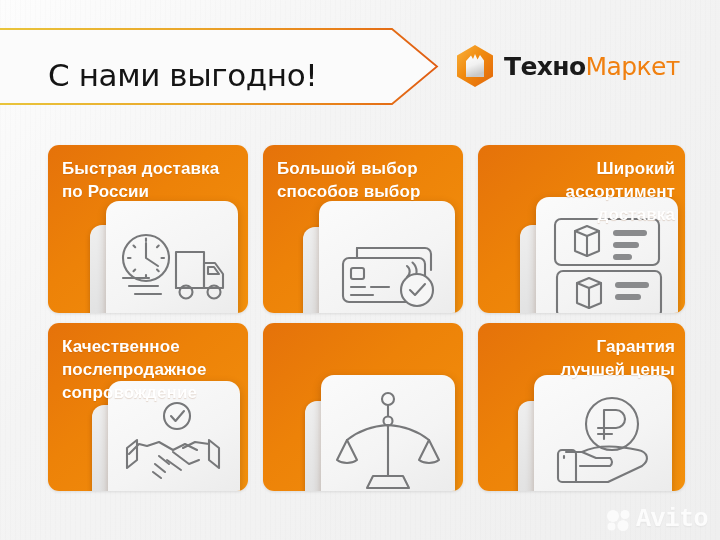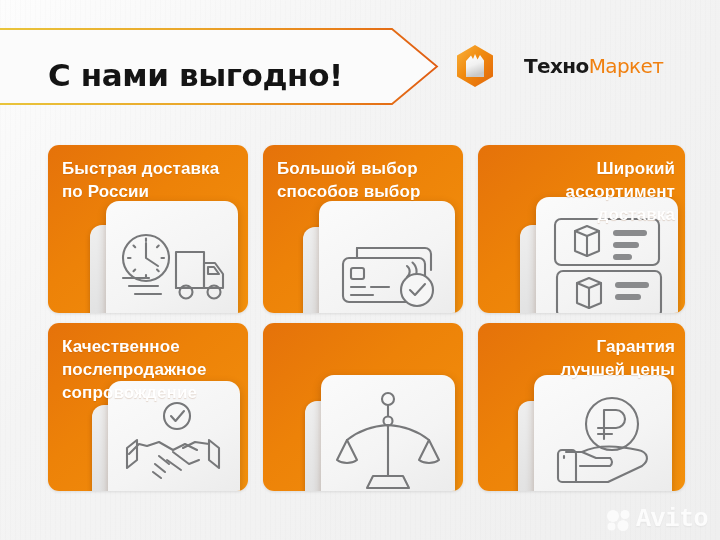--- a/index.html
+++ b/index.html
@@ -24,36 +24,35 @@
     pointer-events:none;
   }
 
   
   .banner{
     position:absolute;left:-8px;top:28px;width:446px;height:77px;
   }
   .banner svg{display:block;width:100%;height:100%;overflow:visible;}
   .banner-title{
     position:absolute;left:56px;top:29px;
-    font-size:31px;font-weight:bold;color:#141414;
+    font-size:31px;font-weight:normal;color:#141414;
     letter-spacing:-0.4px;white-space:nowrap;
     font-family:"DejaVu Sans","Liberation Sans",sans-serif;
   }
 
   
   .logo{
     position:absolute;left:455px;top:44px;
     display:flex;align-items:center;gap:9px;
   }
   .logo-mark{width:40px;height:44px;flex:none;}
   .logo-text{
-    font-size:20px;font-weight:bold;letter-spacing:-0.6px;
+    font-size:25px;font-weight:bold;letter-spacing:-0.6px;
     white-space:nowrap;line-height:1;
     font-family:"DejaVu Sans","Liberation Sans",sans-serif;
-    margin-left:20px;
   }
   .logo-text .t1{color:#1a1a1a;}
   .logo-text .t2{color:#f08010;font-weight:normal;}
 
   
   .grid{
     position:absolute;left:48px;top:145px;
     width:680px;
   }
   .row{display:flex;gap:15px;margin-bottom:10px;}

